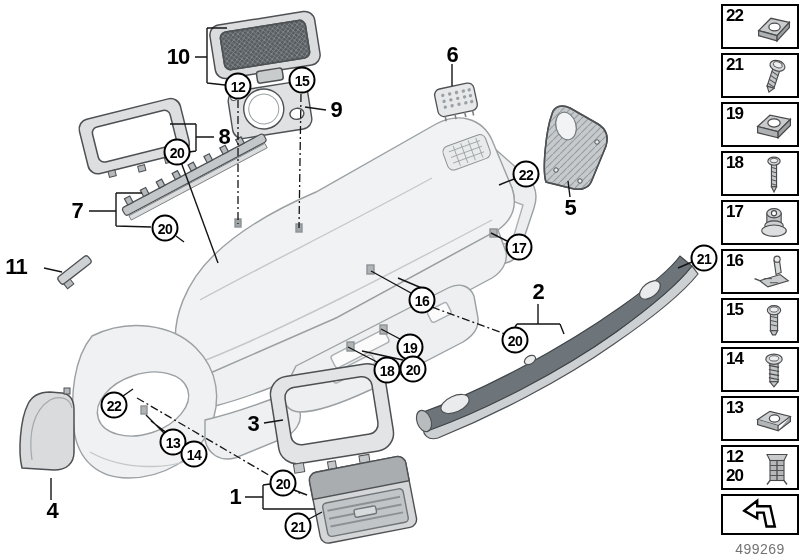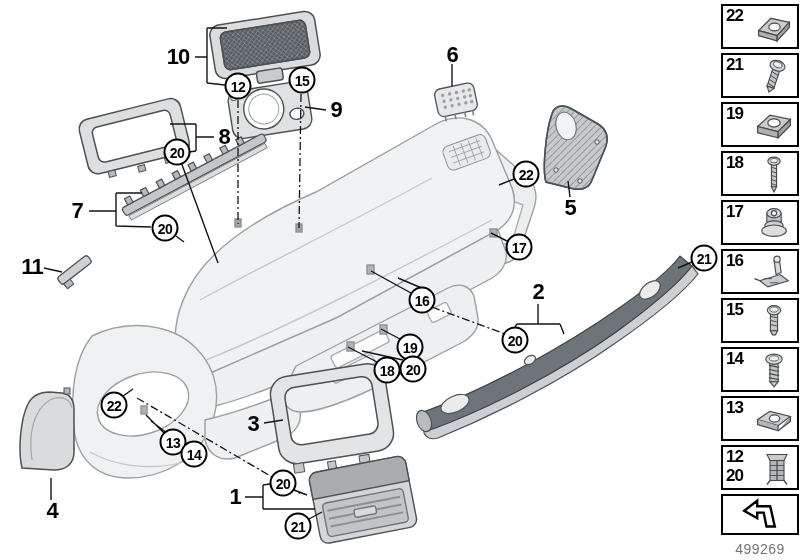--- a/index.html
+++ b/index.html
@@ -229,21 +229,21 @@
     <path d="M432,307 L505,334"></path>
     <path d="M137,398 L303,495"></path>
   </g>
 </svg>
 
 <div class="plabel" style="left:178px;top:57px">10</div>
 <div class="plabel" style="left:336px;top:110px">9</div>
 <div class="plabel" style="left:452px;top:55px">6</div>
 <div class="plabel" style="left:224px;top:137px">8</div>
 <div class="plabel" style="left:77px;top:211px">7</div>
-<div class="plabel" style="left:32px;top:267px">11</div>
+<div class="plabel" style="left:16px;top:267px">11</div>
 <div class="plabel" style="left:570px;top:208px">5</div>
 <div class="plabel" style="left:538px;top:292px">2</div>
 <div class="plabel" style="left:253px;top:424px">3</div>
 <div class="plabel" style="left:52px;top:511px">4</div>
 <div class="plabel" style="left:235px;top:497px">1</div>
 
 <div class="clabel" style="left:238px;top:86px">12</div>
 <div class="clabel" style="left:302px;top:80px">15</div>
 <div class="clabel" style="left:177px;top:152px">20</div>
 <div class="clabel" style="left:165px;top:228px">20</div>

